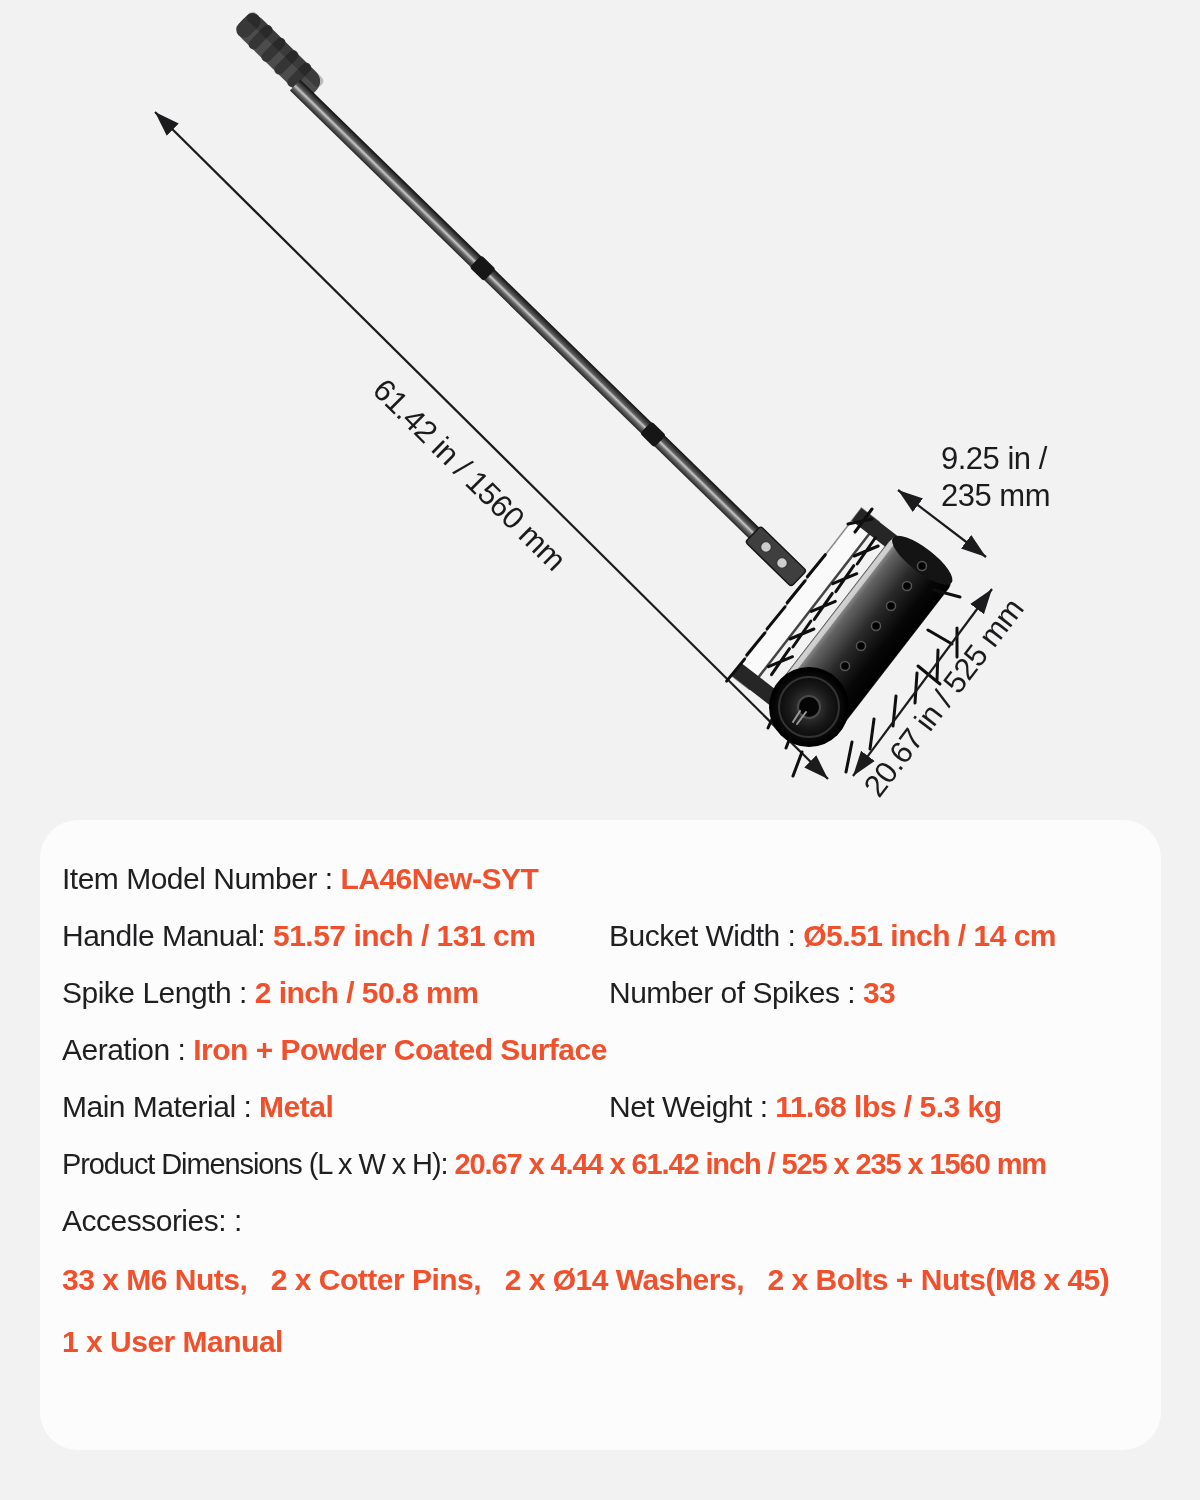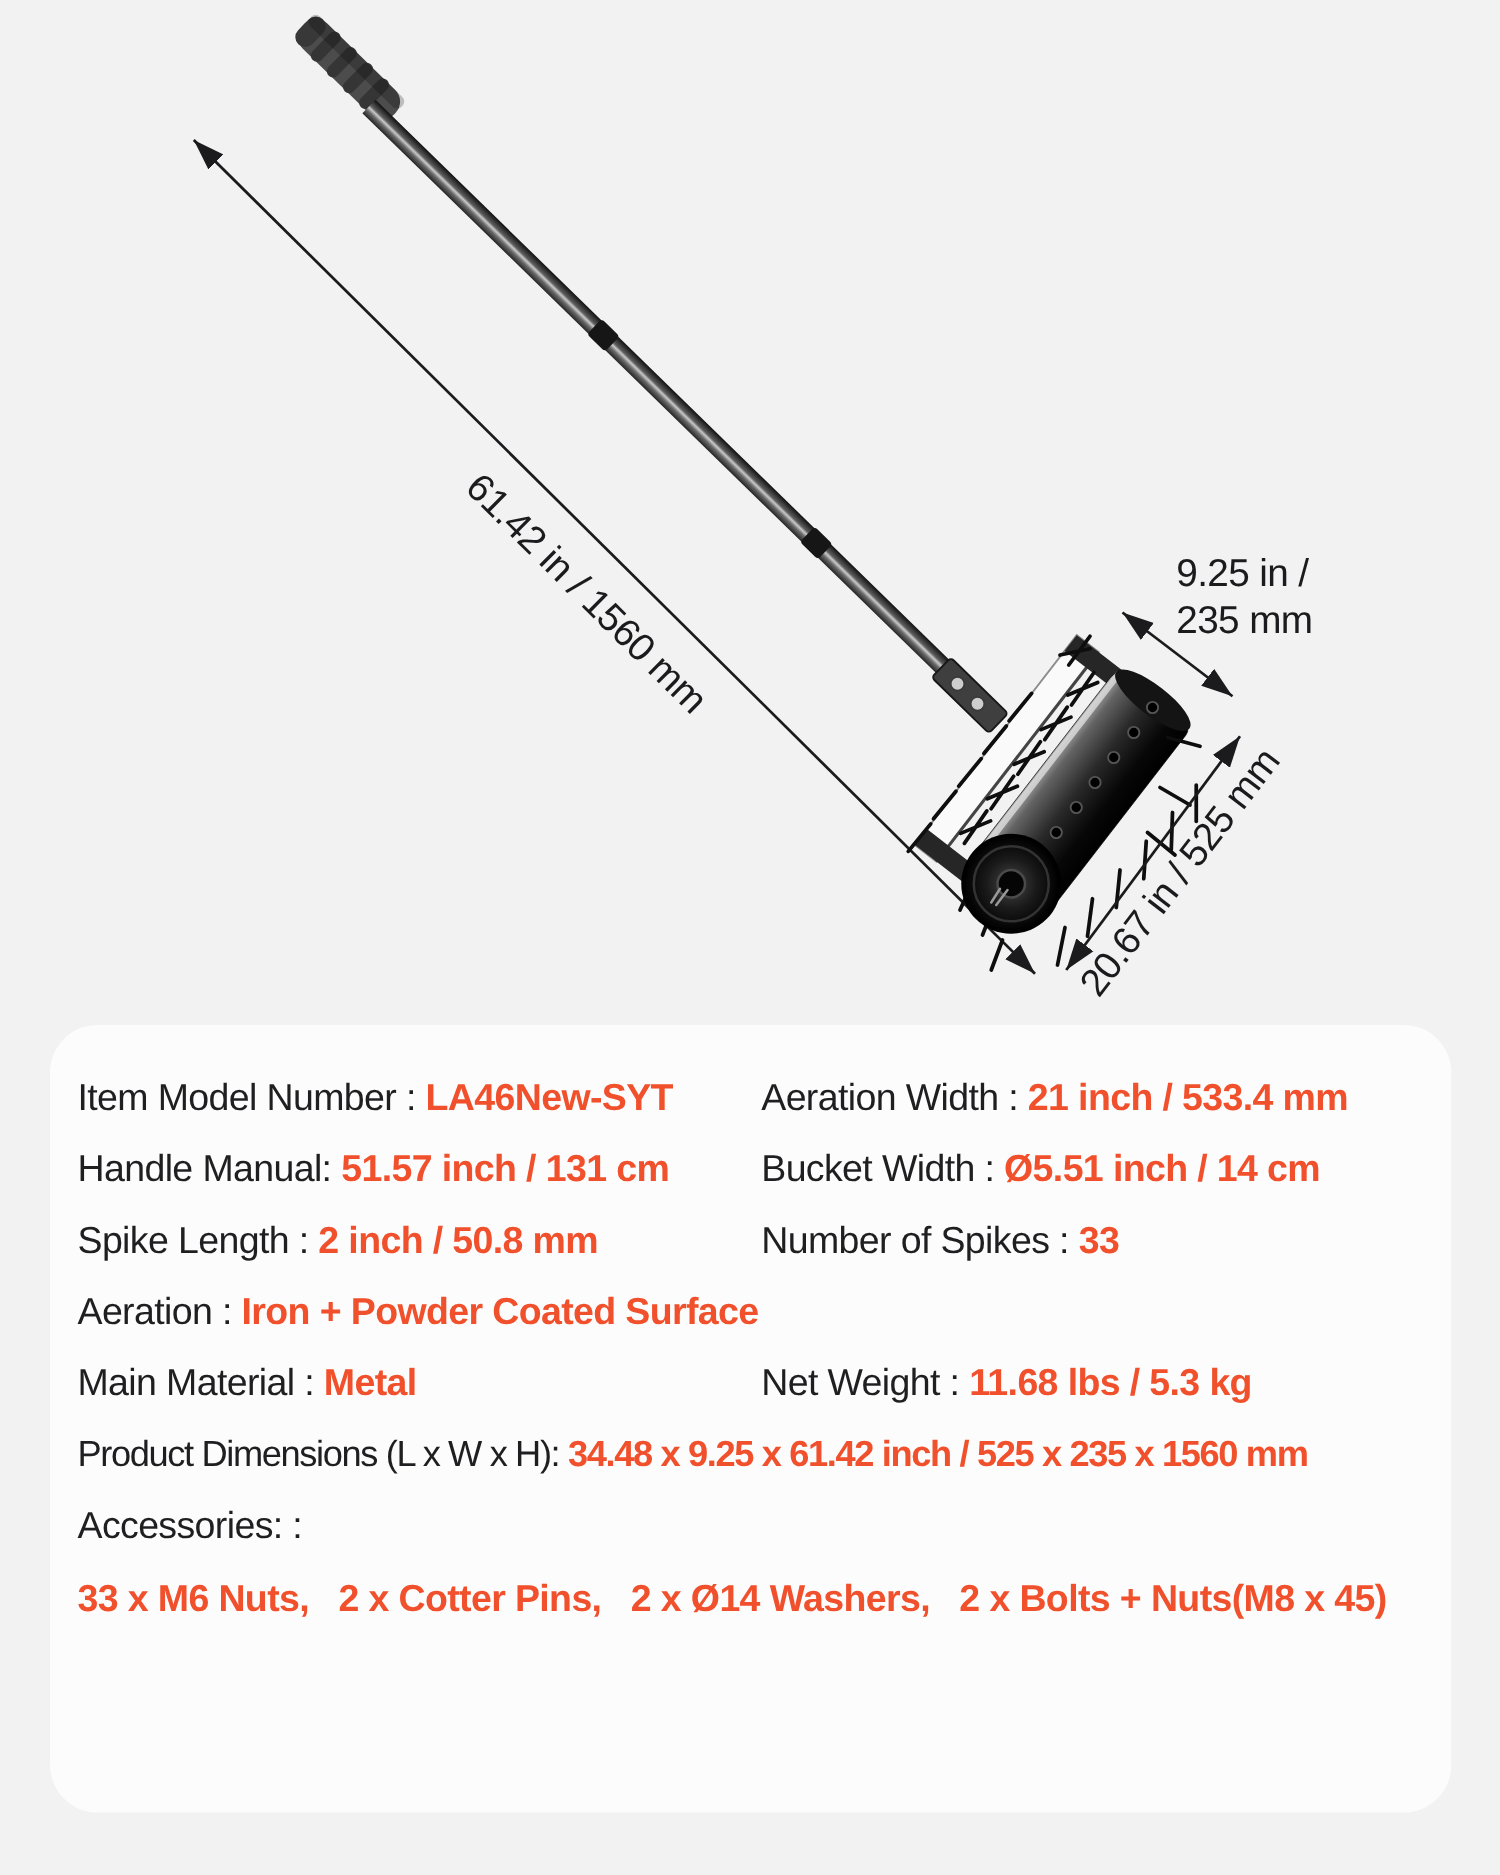--- a/index.html
+++ b/index.html
@@ -163,39 +163,41 @@
   <text x="941" y="469">9.25 in /</text>
   <text x="941" y="506">235 mm</text>
 
   <line x1="853" y1="776" x2="992" y2="589" stroke="#1b1b1d" stroke-width="2.2" marker-start="url(#ah)" marker-end="url(#ah)"></line>
   <text transform="translate(952,704) rotate(-52.5)" text-anchor="middle">20.67 in / 525 mm</text>
 </svg>
 
 <div class="spec-card">
   <div class="spec-row">
     <span class="cell-l"><span class="lab">Item Model Number : </span><span class="val">LA46New-SYT</span></span>
-    <span class="cell-r"><span class="lab">Aeration Width : </span><span class="val">21 inch / 533.4 mm</span></span>
   </div>
   <div class="spec-row">
     <span class="cell-l"><span class="lab">Handle Manual: </span><span class="val">51.57 inch / 131 cm</span></span>
     <span class="cell-r"><span class="lab">Bucket Width : </span><span class="val">Ø5.51 inch / 14 cm</span></span>
   </div>
   <div class="spec-row">
     <span class="cell-l"><span class="lab">Spike Length : </span><span class="val">2 inch / 50.8 mm</span></span>
     <span class="cell-r"><span class="lab">Number of Spikes : </span><span class="val">33</span></span>
   </div>
   <div class="spec-row">
     <span class="cell-r compact"><span class="lab">Aeration : </span><span class="val">Iron + Powder Coated Surface</span></span>
   </div>
   <div class="spec-row">
     <span class="cell-l"><span class="lab">Main Material : </span><span class="val">Metal</span></span>
     <span class="cell-r"><span class="lab">Net Weight : </span><span class="val">11.68 lbs / 5.3 kg</span></span>
   </div>
   <div class="spec-row compact">
-    <span><span class="lab">Product Dimensions (L x W x H): </span><span class="val">34.48 x 9.25 x 61.42 inch / 525 x 235 x 1560 mm</span></span>
+    <span><span class="lab">Product Dimensions (L x W x H): </span><span class="val">20.67 x 4.44 x 61.42 inch / 525 x 235 x 1560 mm</span></span>
   </div>
   <div class="spec-row">
     <span class="lab">Accessories: :</span>
   </div>
   <div class="acc-line compact">
     <span class="val">33 x M6 Nuts,   2 x Cotter Pins,   2 x Ø14 Washers,   2 x Bolts + Nuts(M8 x 45)</span>
   </div>
+  <div class="acc-line">
+    <span class="val">1 x User Manual</span>
+  </div>
 </div>
 
 </body></html>

